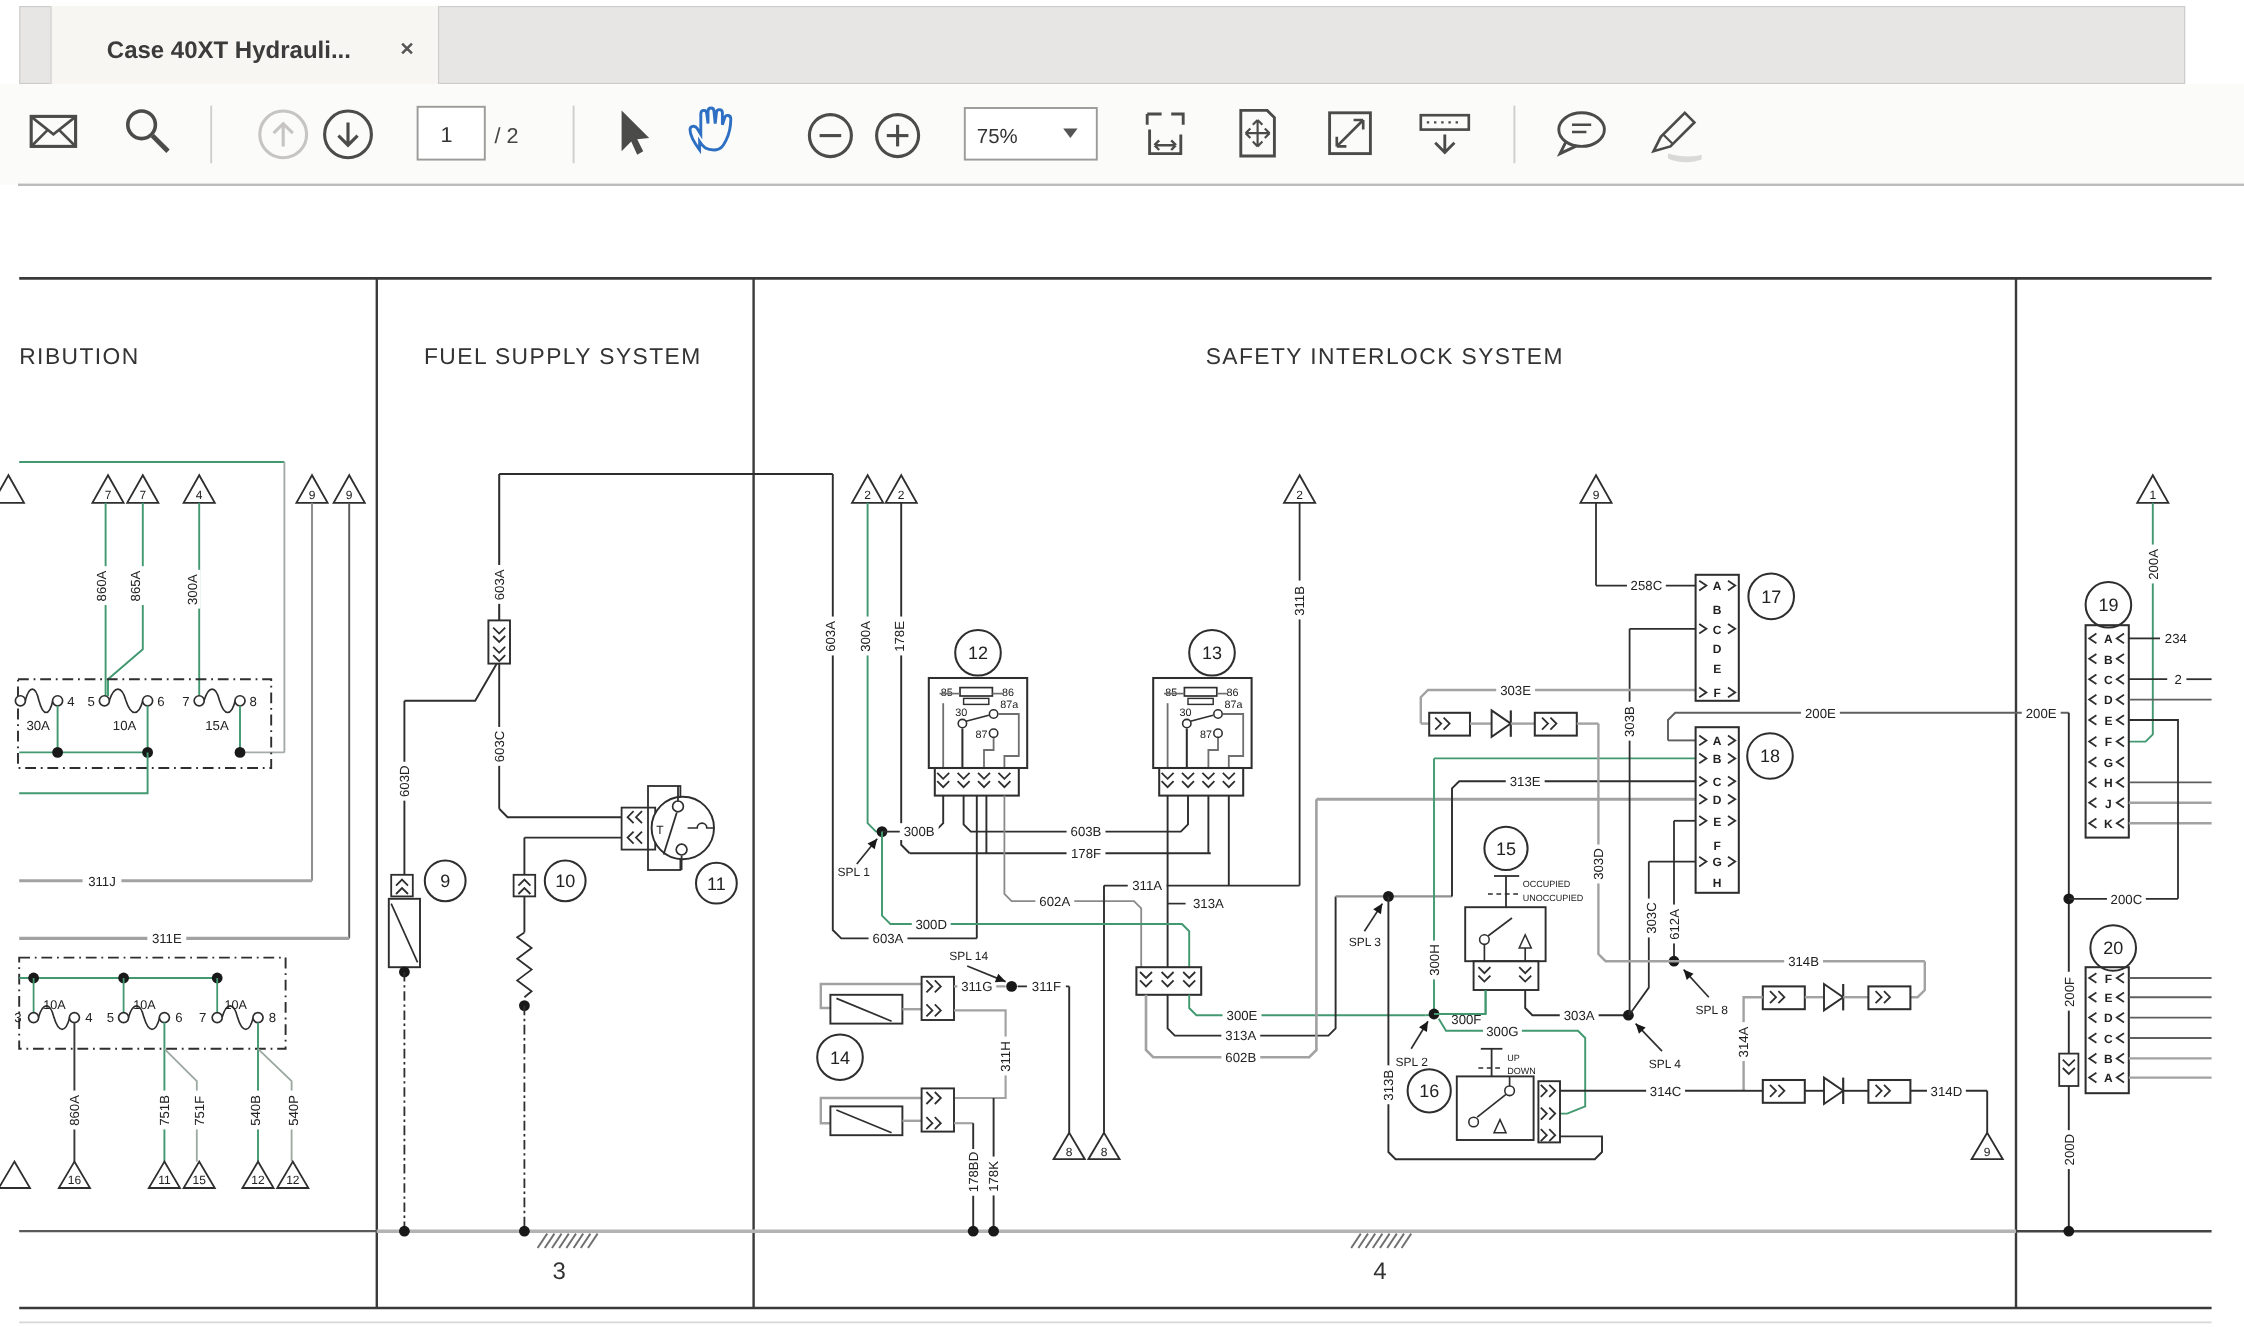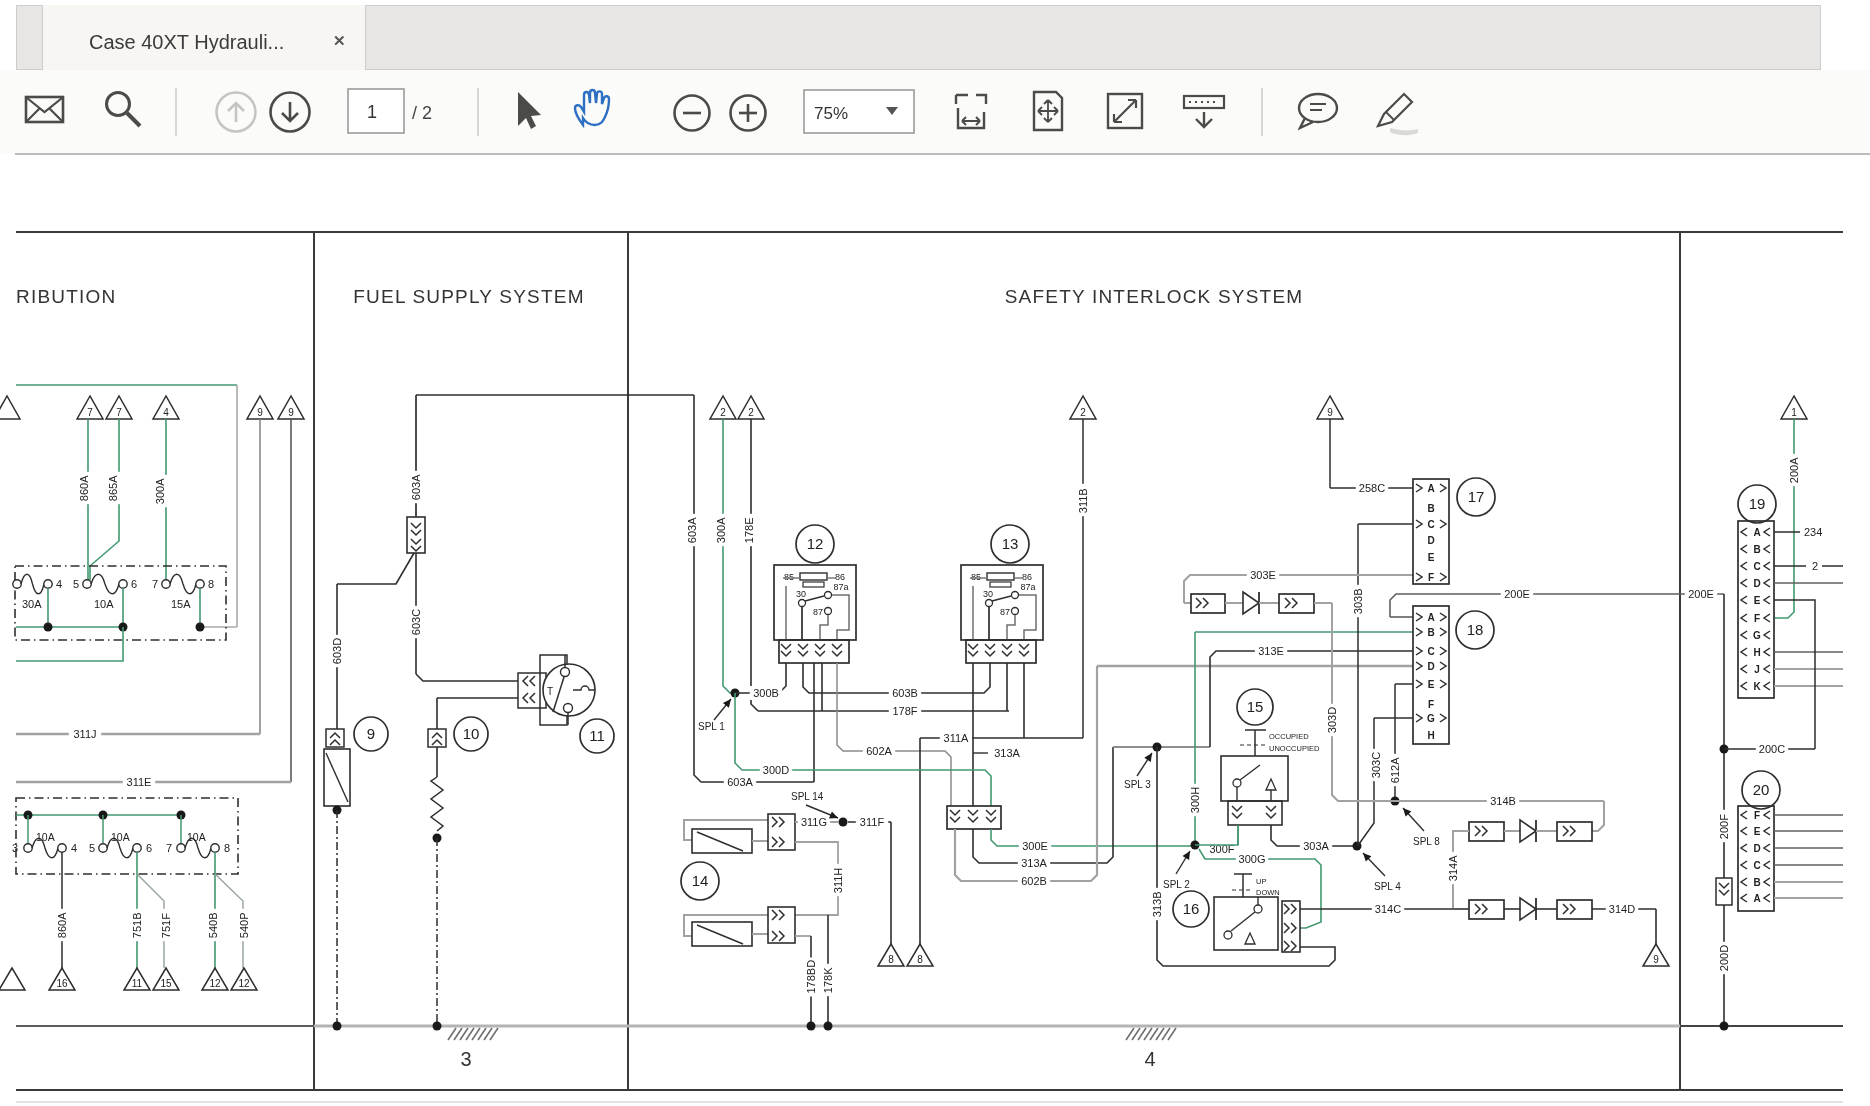--- a/index.html
+++ b/index.html
@@ -1,16 +1,16 @@
 <!DOCTYPE html>
 <html><head><meta charset="utf-8">
 <style>
   html,body { margin:0; padding:0; width:1870px; height:1106px; background:#fff;
                font-family:"Liberation Sans", sans-serif; overflow:hidden; }
-  .abs { position:absolute; }
+  .abs { position:absolute;font-weight:bold; }
   #tabbar { left:16px; top:5px; width:1805px; height:65px; background:#e7e6e4;
              border:1px solid #cdccca; box-sizing:border-box; }
   #tab { left:42px; top:5px; width:324px; height:65px; background:#f7f6f3;
           border-left:1px solid #cdccca; border-right:1px solid #cdccca; box-sizing:border-box; }
   #tabtitle { left:89px; top:31px; font-size:20px; color:#3b3b3b; }
   #tabx { left:333px; top:32px; font-size:15px; color:#555; font-weight:bold; }
   #toolbar { left:0; top:70px; width:1870px; height:84px; background:#fbfbfa; }
   #tbline { left:15px; top:153px; width:1855px; height:2px; background:#bdbcba; }
   svg { position:absolute; left:0; top:0; }
 </style></head>

